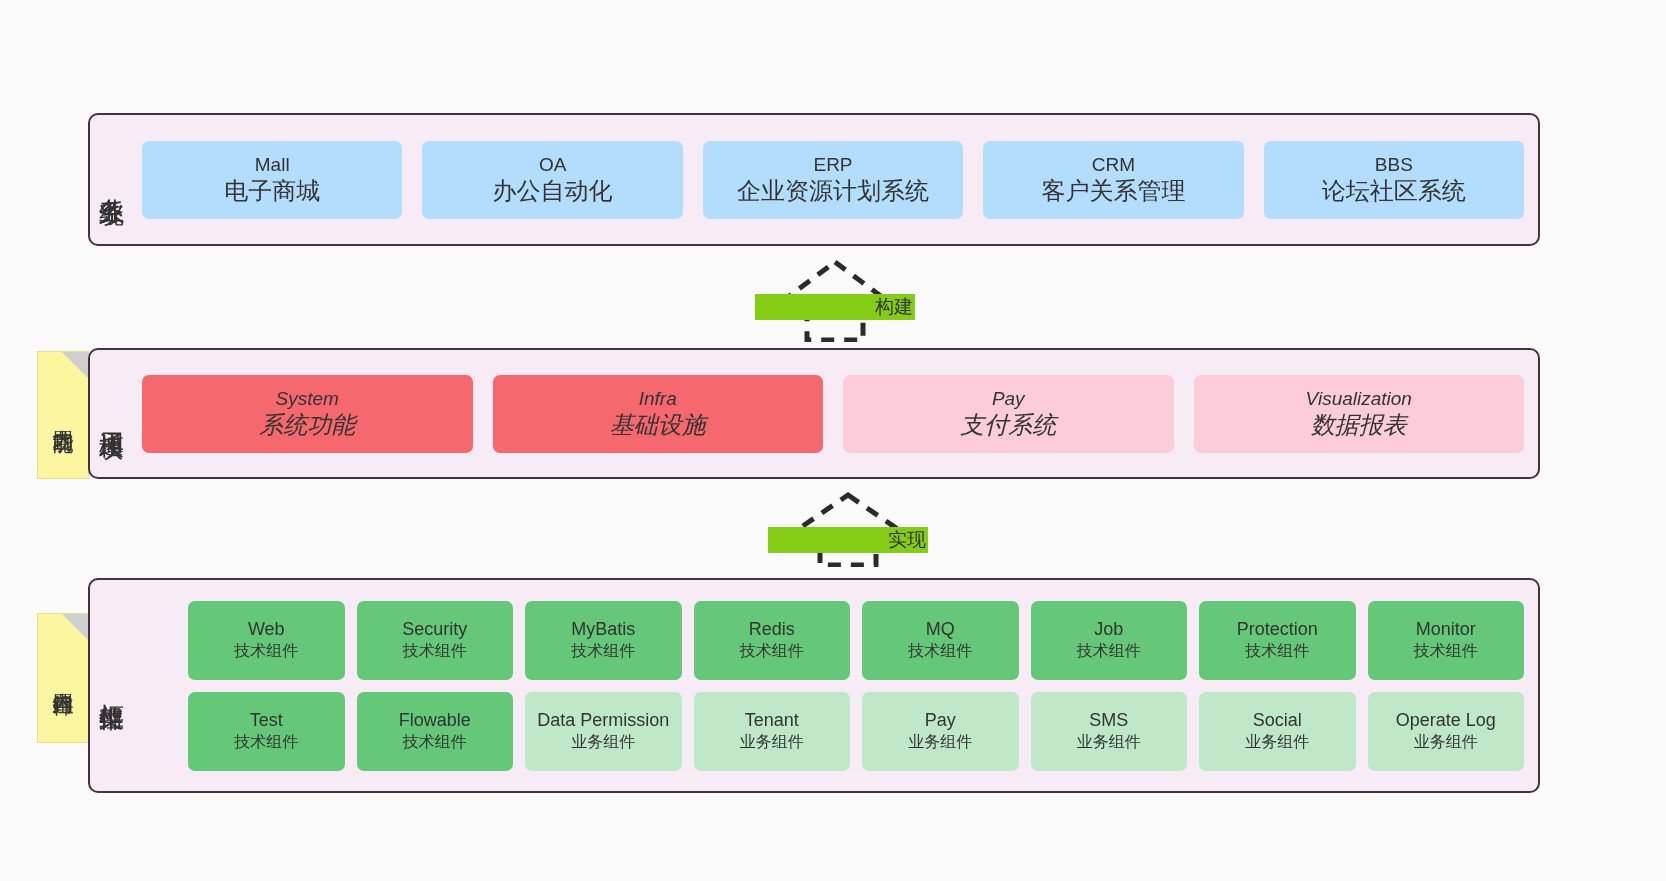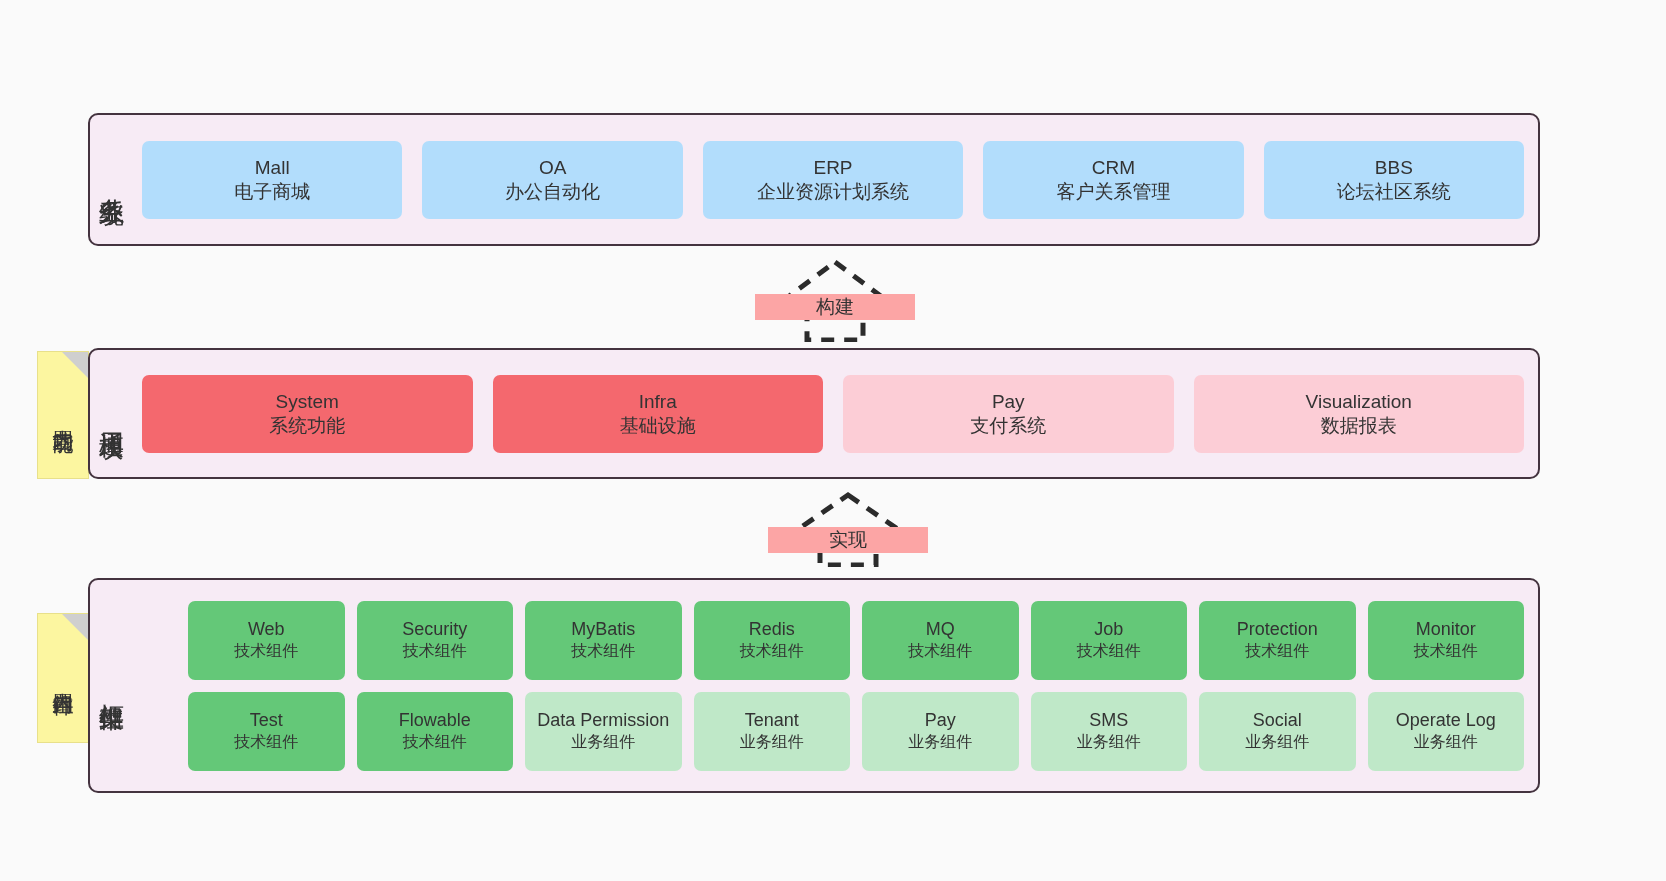--- a/index.html
+++ b/index.html
@@ -68,34 +68,34 @@
     display: flex;
     flex-direction: column;
     align-items: center;
     justify-content: center;
     text-align: center;
     color: #333333;
     line-height: 1.22;
     padding: 4px 6px;
   }
   .box .t1 { font-size: 19px; }
-  .box .t2 { font-size: 19px; }
+  .box .t2 { font-size: 24px; }
 
   .box.blue        { background: #b2ddfc; }
   .box.red         { background: #f4686e; }
   .box.pink        { background: #fccdd6; }
   .box.green       { background: #64c878; }
   .box.lightgreen  { background: #bfe8c8; }
 
   
   #layer-business { left: 88px;  top: 113px; width: 1452px; height: 133px; }
   #layer-business .box { height: 78px; }
 
   #layer-common   { left: 88px;  top: 348px; width: 1452px; height: 131px; }
-  #layer-common .box { height: 78px; }
+  #layer-common .box { height: 78px; font-style: italic; }
 
   #layer-framework{ left: 88px;  top: 578px; width: 1452px; height: 215px; }
   #layer-framework .layer-body { gap: 12px; padding-left: 8px; }
   #layer-framework .row { gap: 12px; padding-left: 46px; }
   #layer-framework .box { height: 79px; }
   #layer-framework .box .t1 { font-size: 18px; }
   #layer-framework .box .t2 { font-size: 16px; }
 
   
   .note {
@@ -128,24 +128,24 @@
 
   
   .arrow {
     position: absolute;
   }
   .arrow svg { display: block; }
   .arrow .arrow-label {
     position: absolute;
     left: 0;
     right: 0;
-    text-align: center;
+    text-align: right;
     font-size: 19px;
     color: #333333;
-    background: #fca5a5;
+    background: #84cc16;
     padding: 0 2px;
   }
   #arrow-build { left: 755px; top: 258px; width: 160px; height: 84px; }
   #arrow-build .arrow-label { top: 36px; }
   #arrow-impl  { left: 768px; top: 491px; width: 160px; height: 76px; }
   #arrow-impl  .arrow-label { top: 36px; }
 </style>
 </head>
 <body>
 

